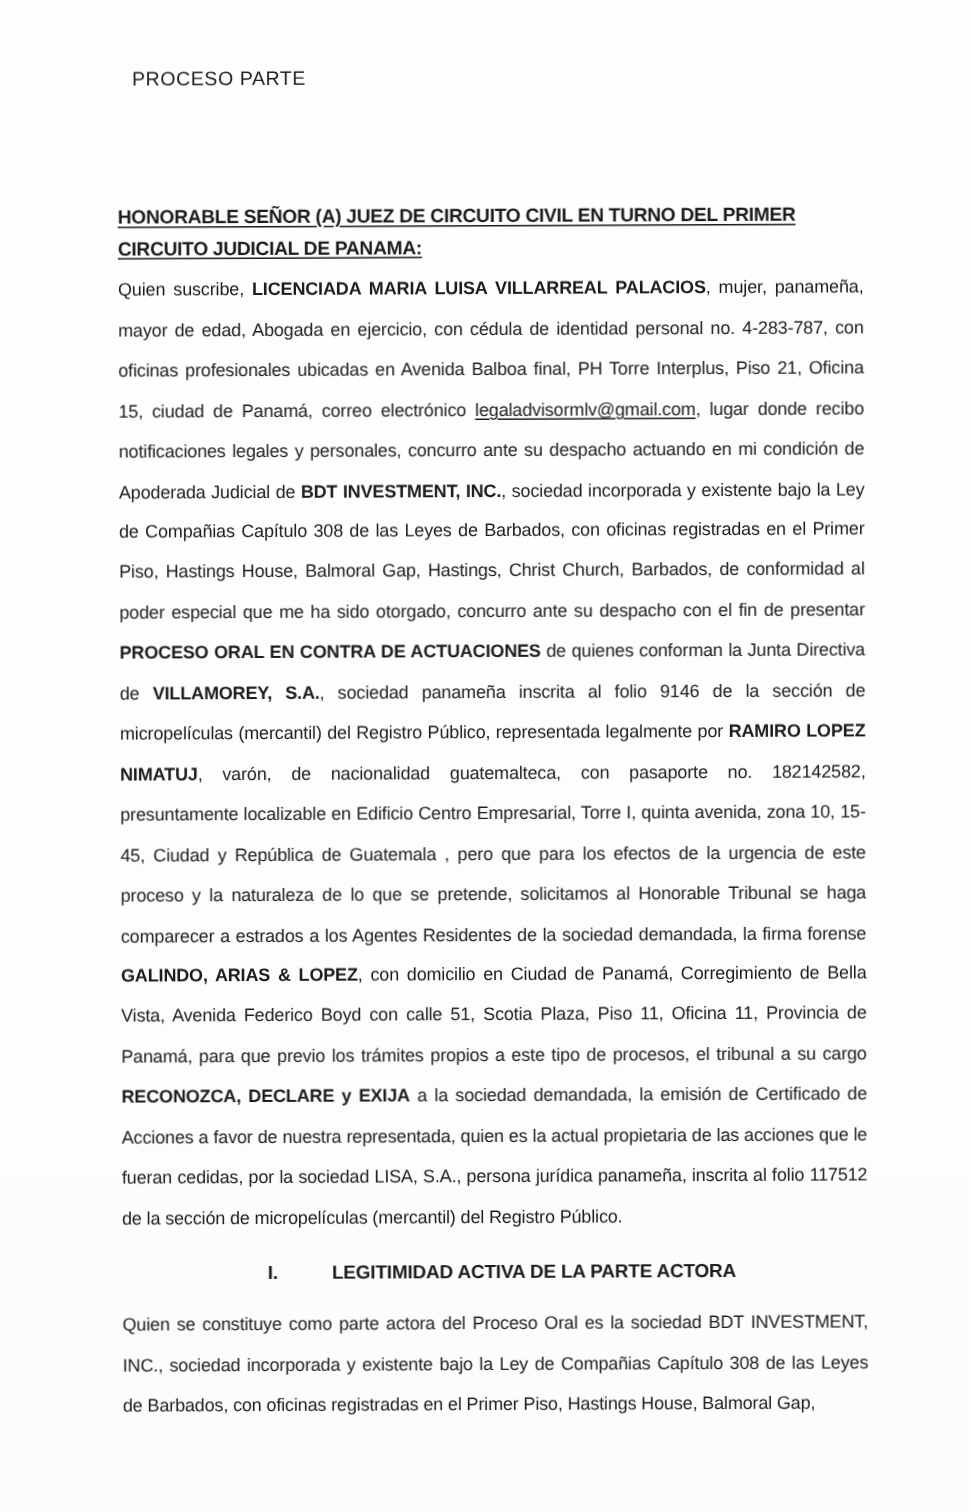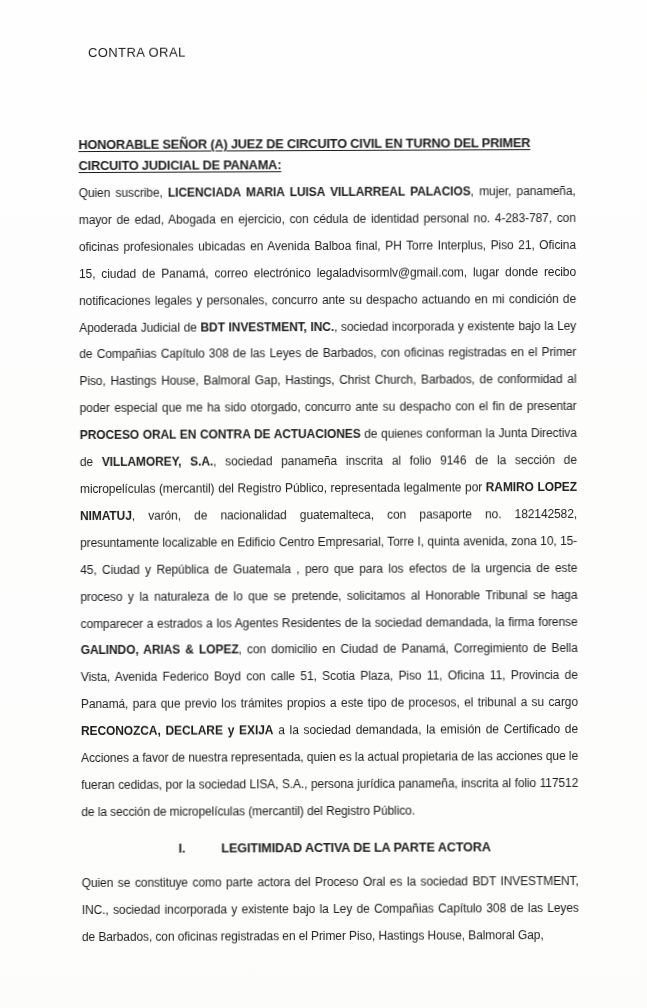--- a/index.html
+++ b/index.html
@@ -45,39 +45,39 @@
   
   .body-par {
     margin: 4px 0 0 0;
     width: 497px;
     font-size: 12px;
     line-height: 26.9px;
     letter-spacing: -0.1px;
     text-align: justify;
   }
   .body-par span.b { font-weight: bold; }
-  .body-par span.u { text-underline-offset: 2px; }
+  .body-par span.u { text-decoration: underline; text-underline-offset: 2px; }
   
   .section-head {
     display: flex; align-items: baseline;
     margin: 16px 0 0 97px; gap: 36px;
     font-size: 12.6px; font-weight: bold;
     letter-spacing: -0.1px;
     height: 18px;
   }
   .par-after-head { margin-top: 10px; }
 </style>
 </head>
 <body>
 
 <div class="page">
   <div class="content">
 
     <div class="case-header">
-      <div class="proc-label">CONTRA ORAL</div>
+      <div class="proc-label">PROCESO PARTE</div>
     </div>
 
     <div class="salutation">HONORABLE SEÑOR (A) JUEZ DE CIRCUITO CIVIL EN TURNO DEL PRIMER CIRCUITO JUDICIAL DE PANAMA:</div>
 
     <p class="body-par"><span>Quien suscribe, </span><span class="b">LICENCIADA MARIA LUISA VILLARREAL PALACIOS</span><span>, mujer, panameña, mayor de edad, Abogada en ejercicio, con cédula de identidad personal no. 4-283-787, con oficinas profesionales ubicadas en Avenida Balboa final, PH Torre Interplus, Piso 21, Oficina 15, ciudad de Panamá, correo electrónico </span><span class="u">legaladvisormlv@gmail.com</span><span>, lugar donde recibo notificaciones legales y personales, concurro ante su despacho actuando en mi condición de Apoderada Judicial de </span><span class="b">BDT INVESTMENT, INC.</span><span>, sociedad incorporada y existente bajo la Ley de Compañias Capítulo 308 de las Leyes de Barbados, con oficinas registradas en el Primer Piso, Hastings House, Balmoral Gap, Hastings, Christ Church, Barbados, de conformidad al poder especial que me ha sido otorgado, concurro ante su despacho con el fin de presentar </span><span class="b">PROCESO ORAL EN CONTRA DE ACTUACIONES</span><span> de quienes conforman la Junta Directiva de </span><span class="b">VILLAMOREY, S.A.</span><span>, sociedad panameña inscrita al folio 9146 de la sección de micropelículas (mercantil) del Registro Público, representada legalmente por </span><span class="b">RAMIRO LOPEZ NIMATUJ</span><span>, varón, de nacionalidad guatemalteca, con pasaporte no. 182142582, presuntamente localizable en Edificio Centro Empresarial, Torre I, quinta avenida, zona 10, 15-45, Ciudad y República de Guatemala , pero que para los efectos de la urgencia de este proceso y la naturaleza de lo que se pretende, solicitamos al Honorable Tribunal se haga comparecer a estrados a los Agentes Residentes de la sociedad demandada, la firma forense </span><span class="b">GALINDO, ARIAS &amp; LOPEZ</span><span>, con domicilio en Ciudad de Panamá, Corregimiento de Bella Vista, Avenida Federico Boyd con calle 51, Scotia Plaza, Piso 11, Oficina 11, Provincia de Panamá, para que previo los trámites propios a este tipo de procesos, el tribunal a su cargo </span><span class="b">RECONOZCA, DECLARE y EXIJA</span><span> a la sociedad demandada, la emisión de Certificado de Acciones a favor de nuestra representada, quien es la actual propietaria de las acciones que le fueran cedidas, por la sociedad LISA, S.A., persona jurídica panameña, inscrita al folio 117512 de la sección de micropelículas (mercantil) del Registro Público.</span></p>
 
     <div class="section-head">
       <span>I.</span>
       <span>LEGITIMIDAD ACTIVA DE LA PARTE ACTORA</span>
     </div>

